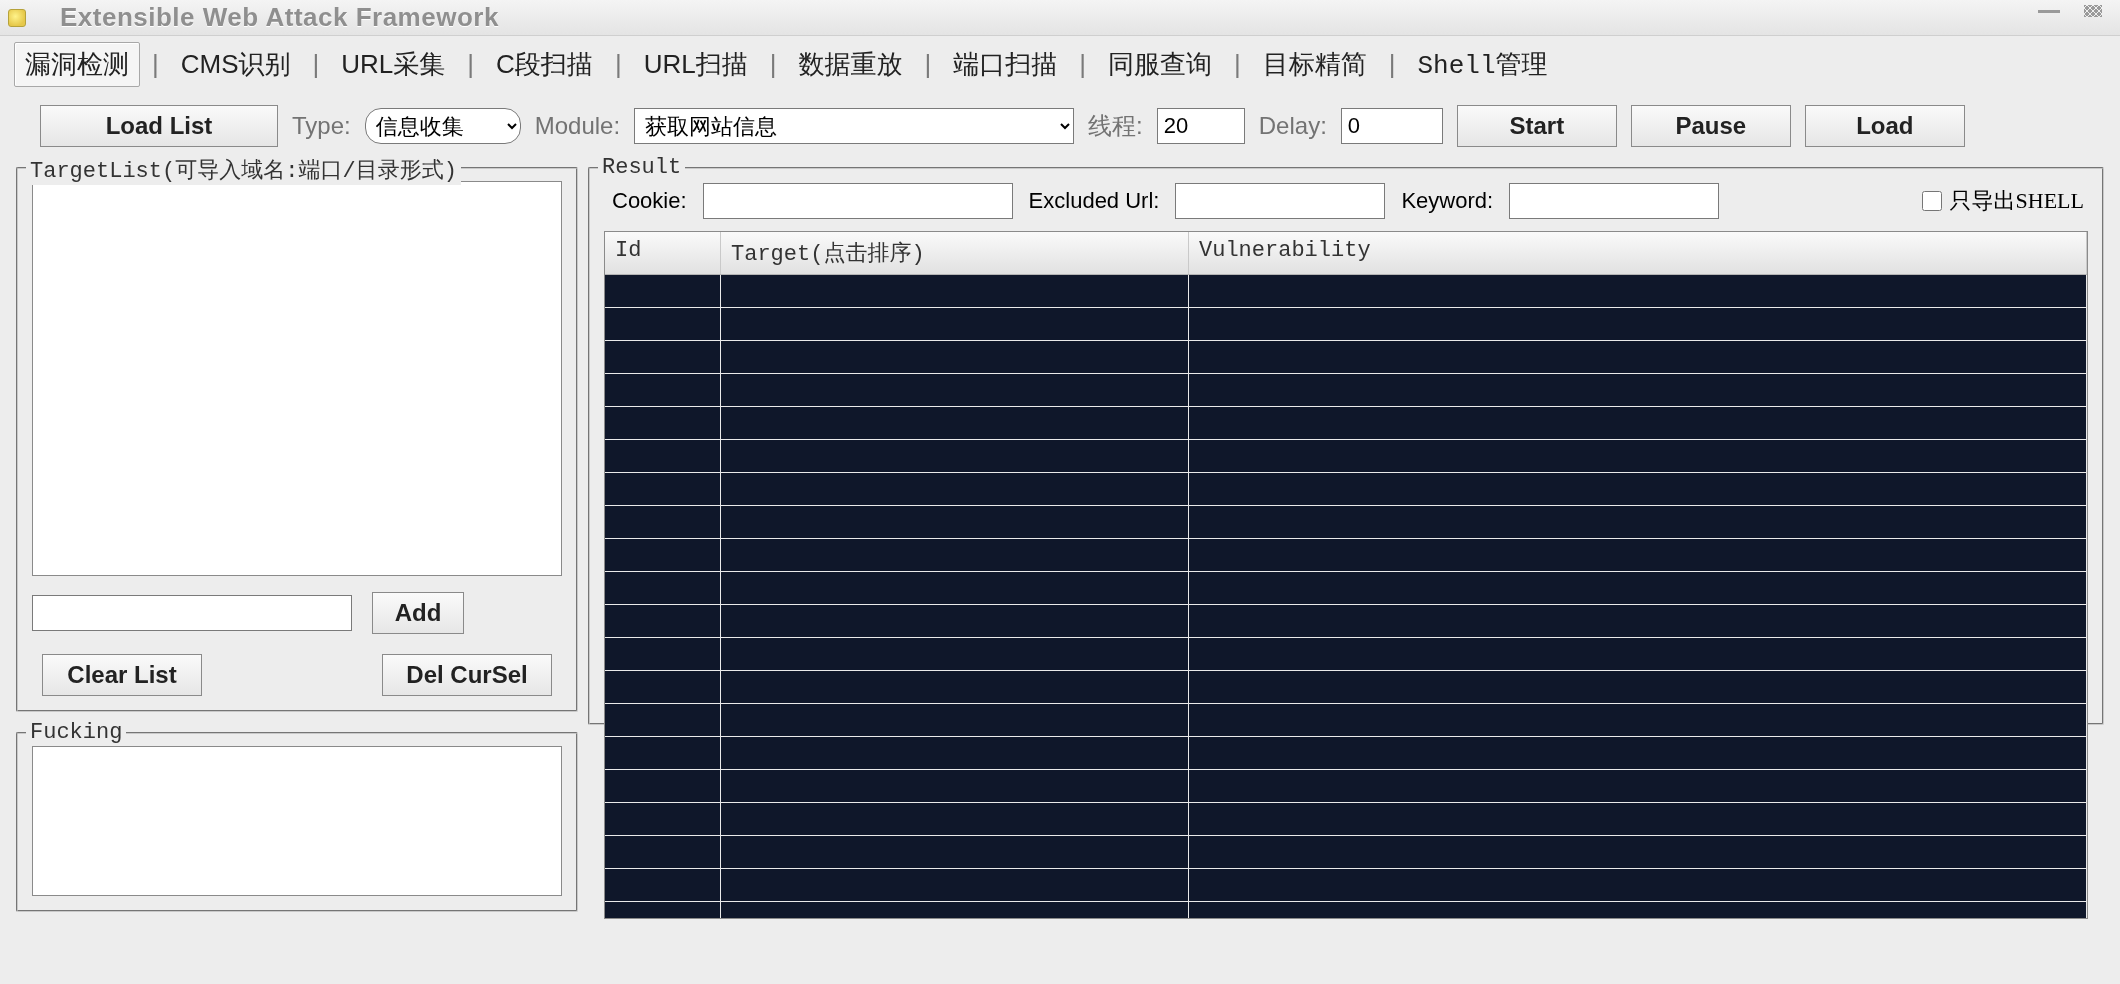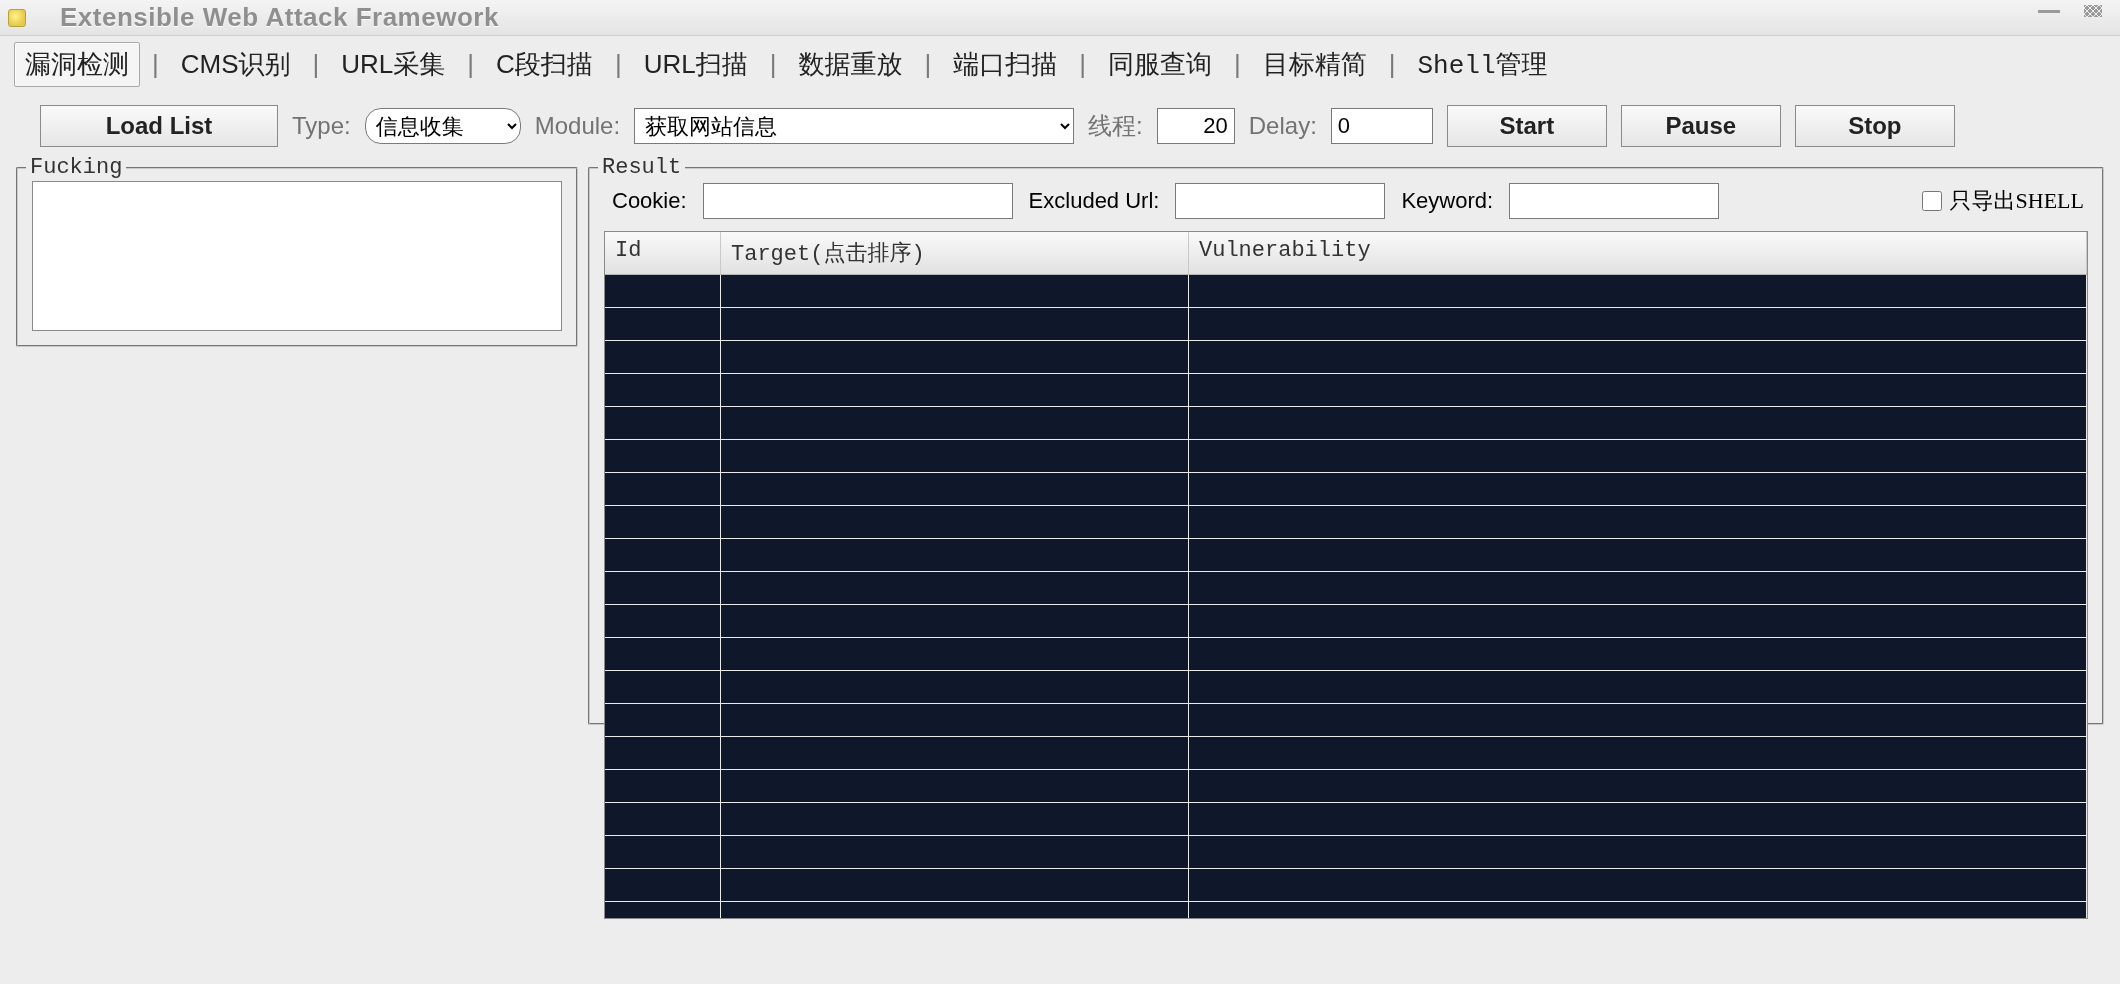--- a/index.html
+++ b/index.html
@@ -108,21 +108,21 @@
   select, input[type="text"] {
     background: #fff;
     border: 1px solid #7a7a7a;
     padding: 4px 6px;
     font-size: 22px;
     height: 36px;
   }
   select { appearance: auto; }
   .type-select { width: 156px; font-family: "SimSun", serif; border-radius: 16px; }
   .module-select { width: 440px; font-family: "SimSun", serif; }
-  .threads-input { width: 78px; text-align: right; }
+  .threads-input { width: 88px; }
   .delay-input { width: 102px; }
 
   
   .main {
     display: flex;
     padding: 0 16px;
     gap: 10px;
   }
   .left-col { width: 562px; display: flex; flex-direction: column; gap: 12px; }
   .right-col { flex: 1; }
@@ -273,27 +273,41 @@
   <label>Module:</label>
   <select class="module-select">
     <option>获取网站信息</option>
   </select>
   <label>线程:</label>
   <input type="text" class="threads-input" value="20" style="">
   <label>Delay:</label>
   <input type="text" class="delay-input" value="0" style="">
   <button class="btn med">Start</button>
   <button class="btn med">Pause</button>
-  <button class="btn med">Stop</button>
+  <button class="btn med">Load</button>
 </div>
 
 <div class="main">
 
   <div class="left-col">
 
+    <div class="groupbox">
+      <div class="legend">TargetList(可导入域名:端口/目录形式)</div>
+      <div class="target-list-box">
+        <div class="targetlist-area"></div>
+      </div>
+      <div class="target-add-row">
+        <input type="text" value="" style="">
+        <button class="btn" style="width:92px">Add</button>
+      </div>
+      <div class="target-btn-row">
+        <button class="btn">Clear List</button>
+        <button class="btn del">Del CurSel</button>
+      </div>
+    </div>
 
     <div class="groupbox">
       <div class="legend">Fucking</div>
       <div class="fucking-box">
         <div class="fucking-area"></div>
       </div>
     </div>
 
   </div>
 

